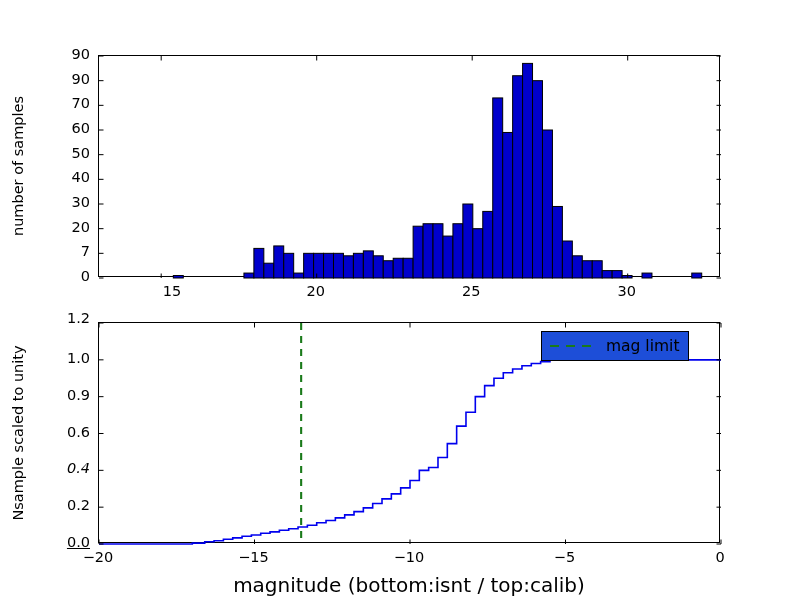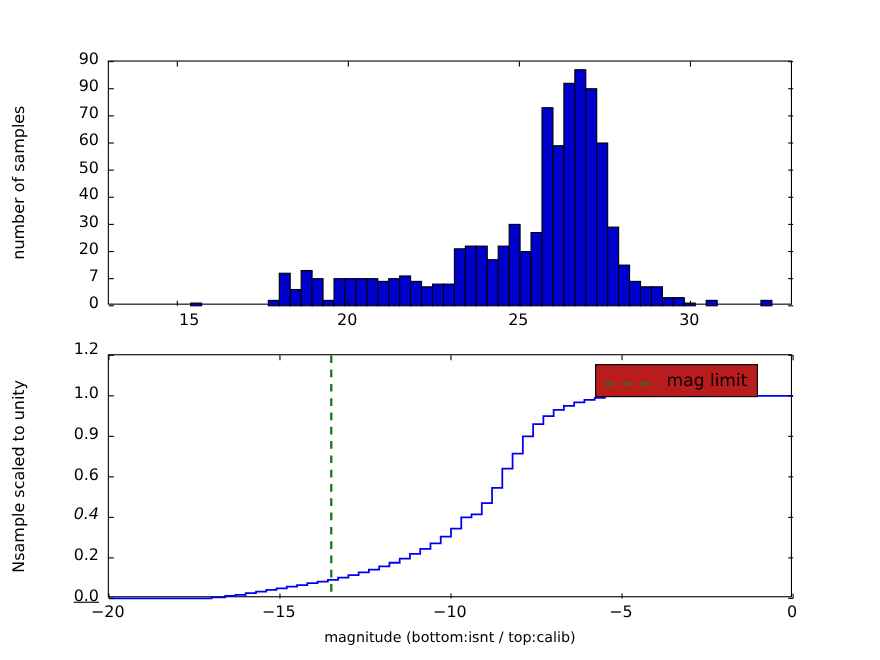--- a/index.html
+++ b/index.html
@@ -23,28 +23,28 @@
   .tick-label{position:absolute;font-size:14.5px;white-space:nowrap;}
   .ytick{text-align:right;}
   .xtick{text-align:center;}
 
   
   .ylabel{
     position:absolute;font-size:14.5px;white-space:nowrap;
     transform-origin:0 0;transform:rotate(-90deg);
   }
   .xlabel{
-    position:absolute;font-size:13px;white-space:nowrap;text-align:center;
+    position:absolute;font-size:20px;white-space:nowrap;text-align:center;
   }
 
   
   #legend{
     position:absolute;left:541px;top:331px;
-    box-sizing:border-box;border:1.2px solid #000;background:#b91c1c;
-    padding:5px 9px 5px 7px;display:flex;align-items:flex-end;gap:11px;
+    box-sizing:border-box;border:1.2px solid #000;background:#1d4ed8;
+    padding:5px 9px 5px 7px;display:flex;align-items:center;gap:11px;
   }
   #legend .legend-line{display:block;}
   #legend .legend-text{font-size:15.5px;white-space:nowrap;}
 </style>
 </head>
 <body>
 
 <div id="figure">
 
 

